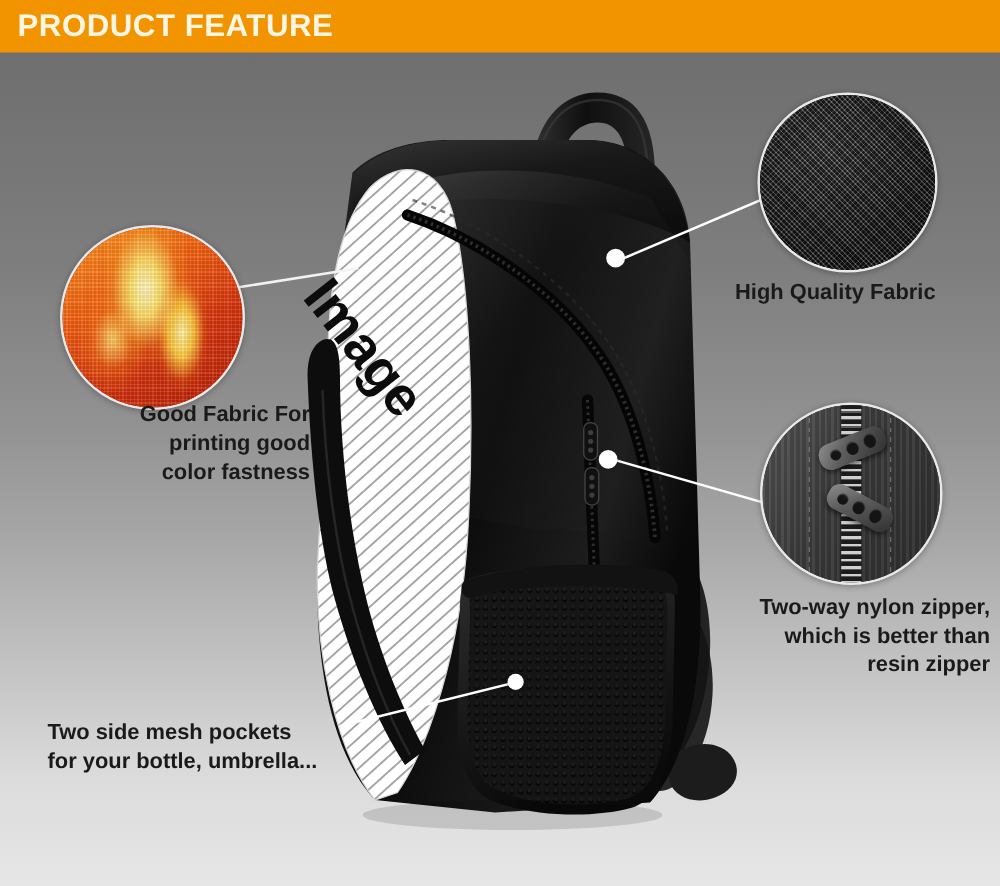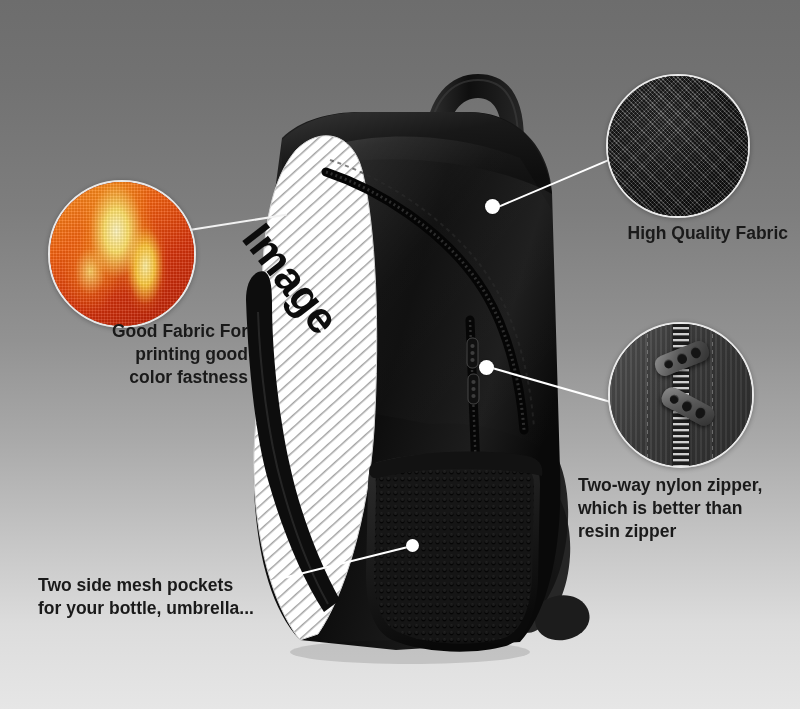--- a/index.html
+++ b/index.html
@@ -127,20 +127,23 @@
     transform-origin:0 0;
     letter-spacing:-.5px;
     white-space:nowrap;
   }
 </style>
 </head>
 <body>
 
 <div id="stage">
 
+  <div id="header">
+    <div id="header-title">PRODUCT FEATURE</div>
+  </div>
 
   <div id="bag">
     <svg width="800" height="709" viewBox="0 0 800 709" xmlns="http://www.w3.org/2000/svg">
       <defs>
 
         <pattern id="stripes" width="9" height="9" patternUnits="userSpaceOnUse" patternTransform="rotate(48)">
           <rect width="9" height="9" fill="#ffffff"></rect>
           <rect width="1.5" height="9" fill="#a3a3a3"></rect>
         </pattern>
 
@@ -308,41 +311,41 @@
   <div class="detail-circle" style="left:48px;top:180px;width:144px;height:144px;">
     <div class="fire-tex"></div>
   </div>
   <div class="caption" style="left:44px;top:320px;width:204px;text-align:right;">Good Fabric For
 printing good
 color fastness</div>
 
   <div class="detail-circle" style="left:606px;top:74px;width:140px;height:140px;">
     <div class="fabric-tex"></div>
   </div>
-  <div class="caption" style="left:588px;top:222px;width:200px;text-align:right;">High Quality Fabric</div>
+  <div class="caption" style="left:588px;top:222px;width:200px;text-align:left;">High Quality Fabric</div>
 
   <div class="detail-circle" style="left:608px;top:322px;width:142px;height:142px;">
     <div class="zip-tex">
       <div class="zip-seam" style="left:26%;"></div>
       <div class="zip-seam" style="left:72%;"></div>
       <div class="zip-teeth"></div>
 
       <div class="zip-pull" style="left:44px;top:24px;width:56px;height:21px;transform:rotate(-22deg);">
         <i style="left:9px;top:6px;width:9px;height:9px;"></i>
         <i style="left:23px;top:5px;width:10px;height:11px;"></i>
         <i style="left:38px;top:4px;width:10px;height:12px;"></i>
       </div>
 
       <div class="zip-pull" style="left:50px;top:72px;width:56px;height:21px;transform:rotate(28deg);">
         <i style="left:8px;top:6px;width:9px;height:9px;"></i>
         <i style="left:22px;top:5px;width:10px;height:11px;"></i>
         <i style="left:37px;top:4px;width:10px;height:12px;"></i>
       </div>
     </div>
   </div>
-  <div class="caption" style="left:578px;top:474px;width:214px;text-align:left;">Two-way nylon zipper,
+  <div class="caption" style="left:578px;top:474px;width:214px;text-align:right;">Two-way nylon zipper,
 which is better than
 resin zipper</div>
 
   <div class="caption" style="left:38px;top:574px;width:256px;">Two side mesh pockets
 for your bottle, umbrella...</div>
 
 </div>
 
 </body></html>

